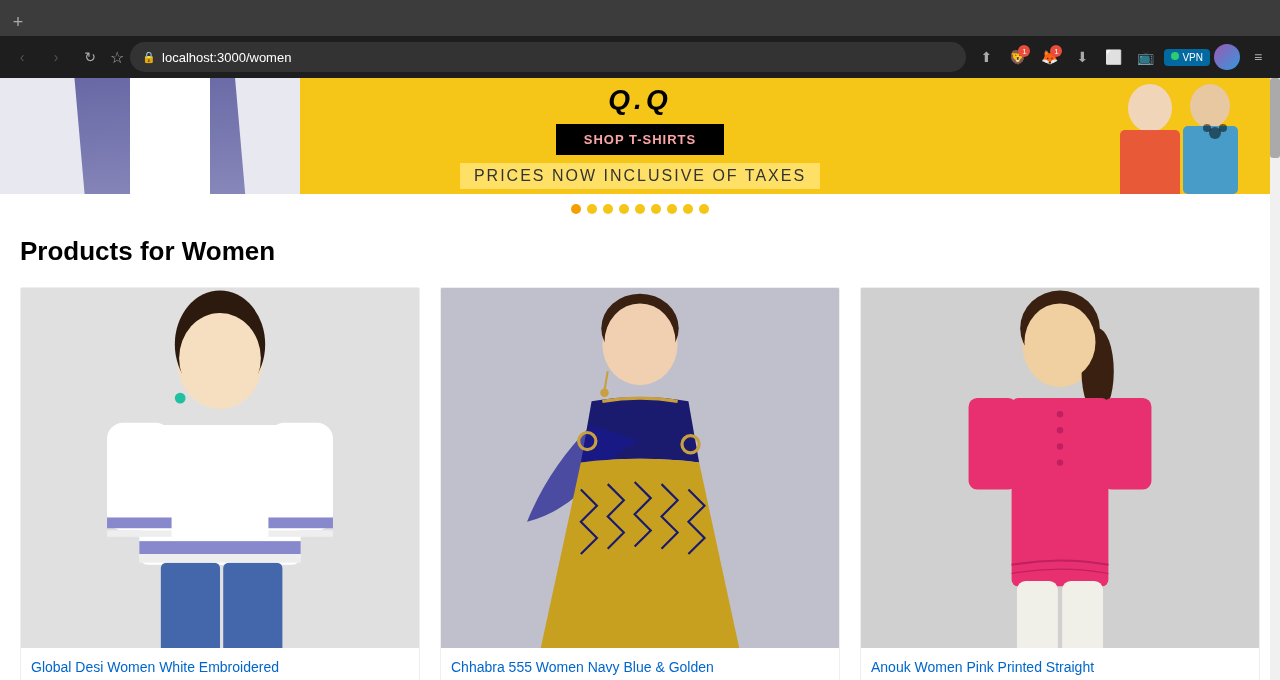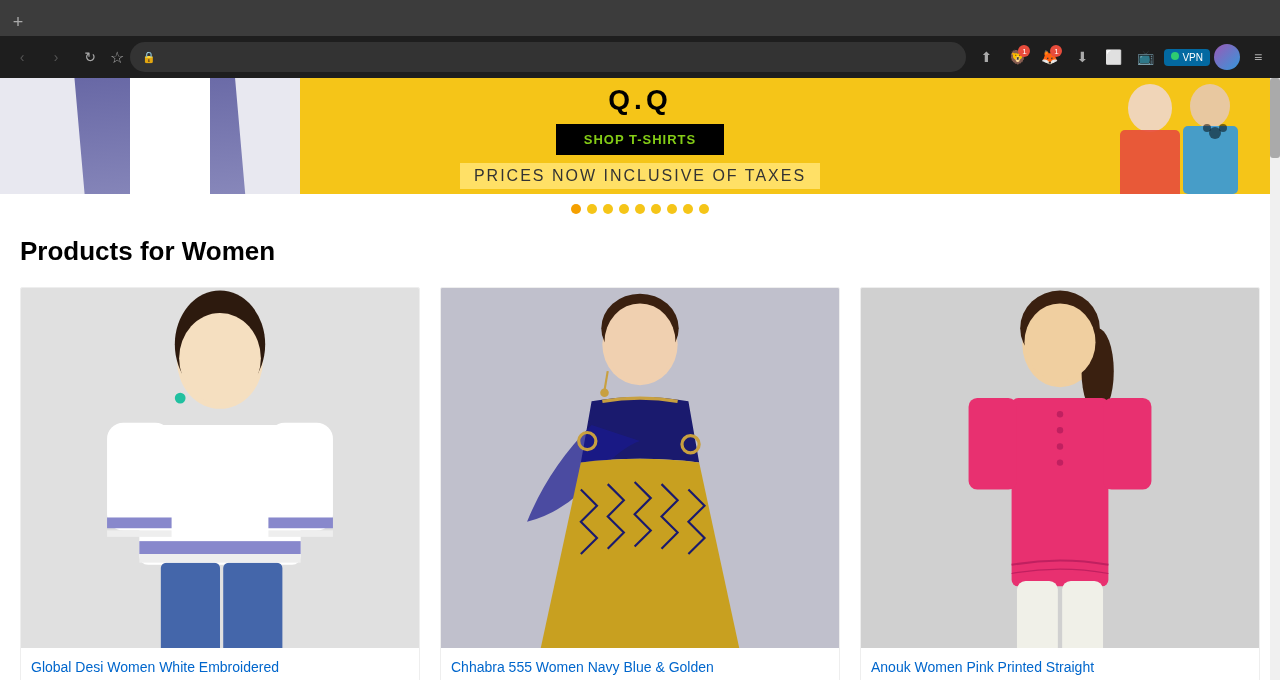--- a/index.html
+++ b/index.html
@@ -147,23 +147,24 @@
     .banner-right-model {
       position: absolute; right: 0; top: 0; bottom: 0; width: 380px;
       background: linear-gradient(to left, #f5c518, #f0c000);
       display: flex; align-items: center; justify-content: center;
     }
     .banner-center {
       z-index: 2; text-align: center; display: flex; flex-direction: column; align-items: center; gap: 8px;
     }
     .banner-logo {
       font-size: 28px; font-weight: 900; letter-spacing: 4px; color: #000;
+      font-style: italic;
     }
     .shop-btn {
-      background: #000; color: #84cc16;
+      background: #000; color: #fca5a5;
       padding: 8px 28px; font-size: 13px; font-weight: bold;
       letter-spacing: 1px; cursor: pointer; border: none; text-align: right;
     }
     .banner-sub {
       color: #333; font-size: 16px; letter-spacing: 2px;
       background: #ffe066; padding: 4px 14px;
     }
     .dots-row {
       display: flex; gap: 6px; justify-content: center; padding: 10px 0 6px;
       background: #fff;
@@ -214,20 +215,21 @@
   </div>
 
   <div class="nav-bar">
     <div class="nav-btn disabled">‹</div>
     <div class="nav-btn disabled">›</div>
     <div class="nav-btn">↻</div>
     <div class="bookmark-btn">☆</div>
 
     <div class="address-bar">
       <span class="lock-icon">🔒</span>
+      <span class="address-text">localhost:3000/women</span>
     </div>
 
     <div class="nav-right">
       <div class="nav-icon-btn">⬆</div>
       <div class="badge-btn">
         <span style="font-size:14px; color:#e74c3c;">🦁</span>
         <span class="badge">1</span>
       </div>
       <div class="badge-btn">
         <span style="font-size:14px; color:#e74c3c;">🦊</span>

